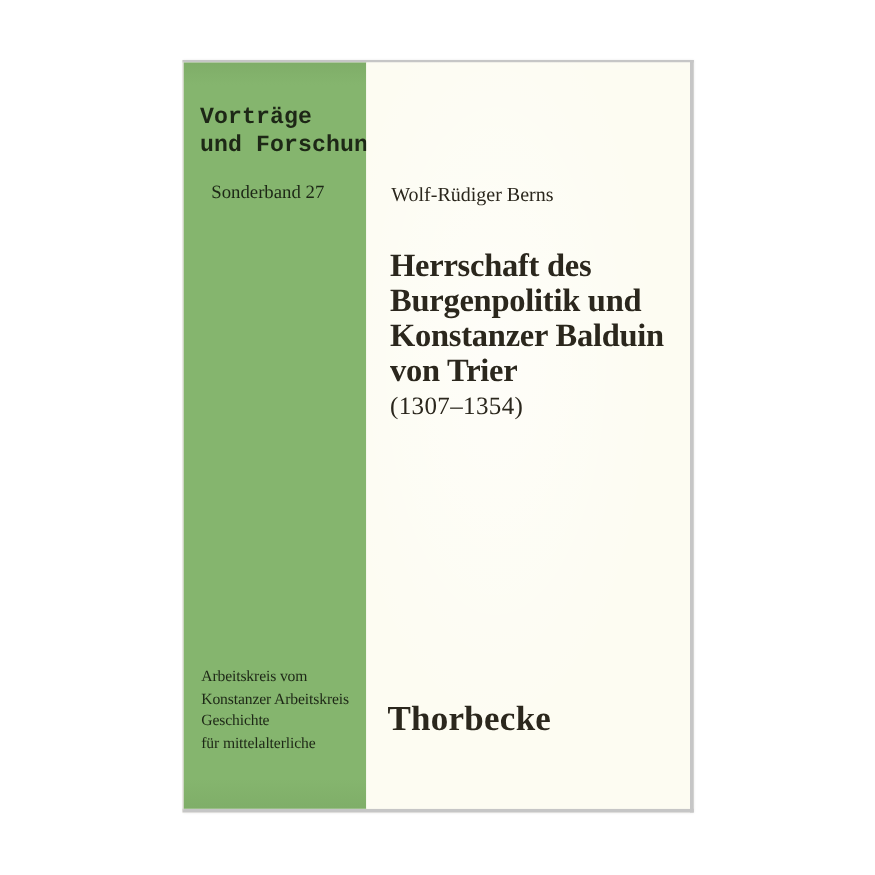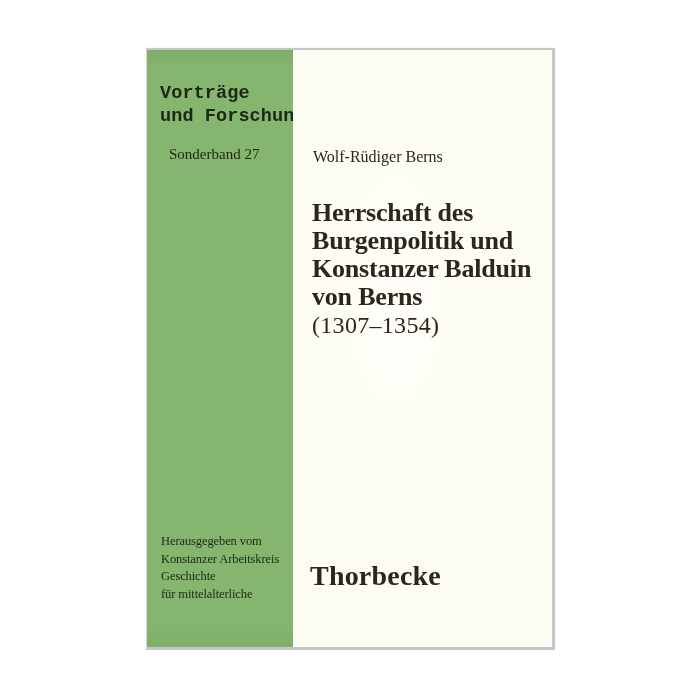--- a/index.html
+++ b/index.html
@@ -102,21 +102,21 @@
     left: 19px;
     top: 149px;
     font-size: 26px;
     line-height: 28px;
     font-weight: 700;
     letter-spacing: -0.2px;
     color: var(--ink_cream, #2b271d);
     white-space: nowrap;
   }
   .years {
-    font-size: 24px;
+    font-size: 20px;
     line-height: 28px;
     font-weight: 400;
     letter-spacing: 0.3px;
   }
   .publisher {
     position: absolute;
     left: 17px;
     top: 512px;
     font-size: 28px;
     line-height: 28px;
@@ -132,33 +132,33 @@
 <div class="stage">
   <div class="cover">
 
     <div class="panel-green">
       <div class="series">
         <div>Vorträge</div>
         <div>und Forschungen</div>
       </div>
       <div class="volume">Sonderband 27</div>
       <div class="editor">
-        <div>Herausgegeben vom</div>
+        <div>Arbeitskreis vom</div>
         <div>Konstanzer Arbeitskreis</div>
         <div>Geschichte</div>
         <div>für mittelalterliche</div>
       </div>
     </div>
 
     <div class="panel-cream">
       <div class="author">Wolf-Rüdiger Berns</div>
       <div class="title">
         <div>Herrschaft des</div>
         <div>Burgenpolitik und</div>
         <div>Konstanzer Balduin</div>
-        <div>von Berns</div>
+        <div>von Trier</div>
         <div class="years">(1307–1354)</div>
       </div>
       <div class="publisher">Thorbecke</div>
     </div>
 
   </div>
 </div>
 
 </body></html>

